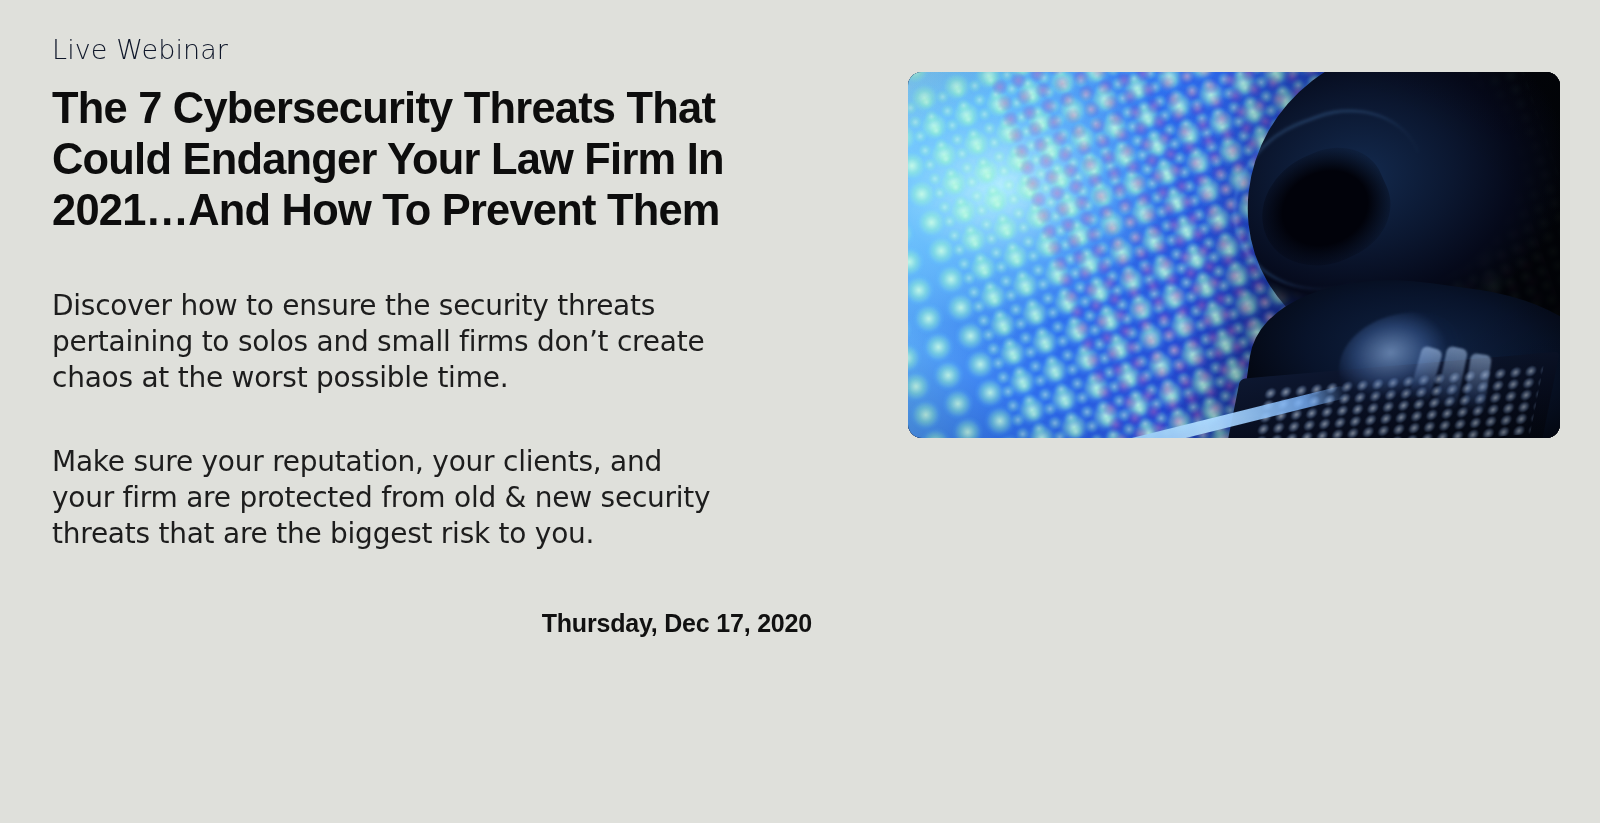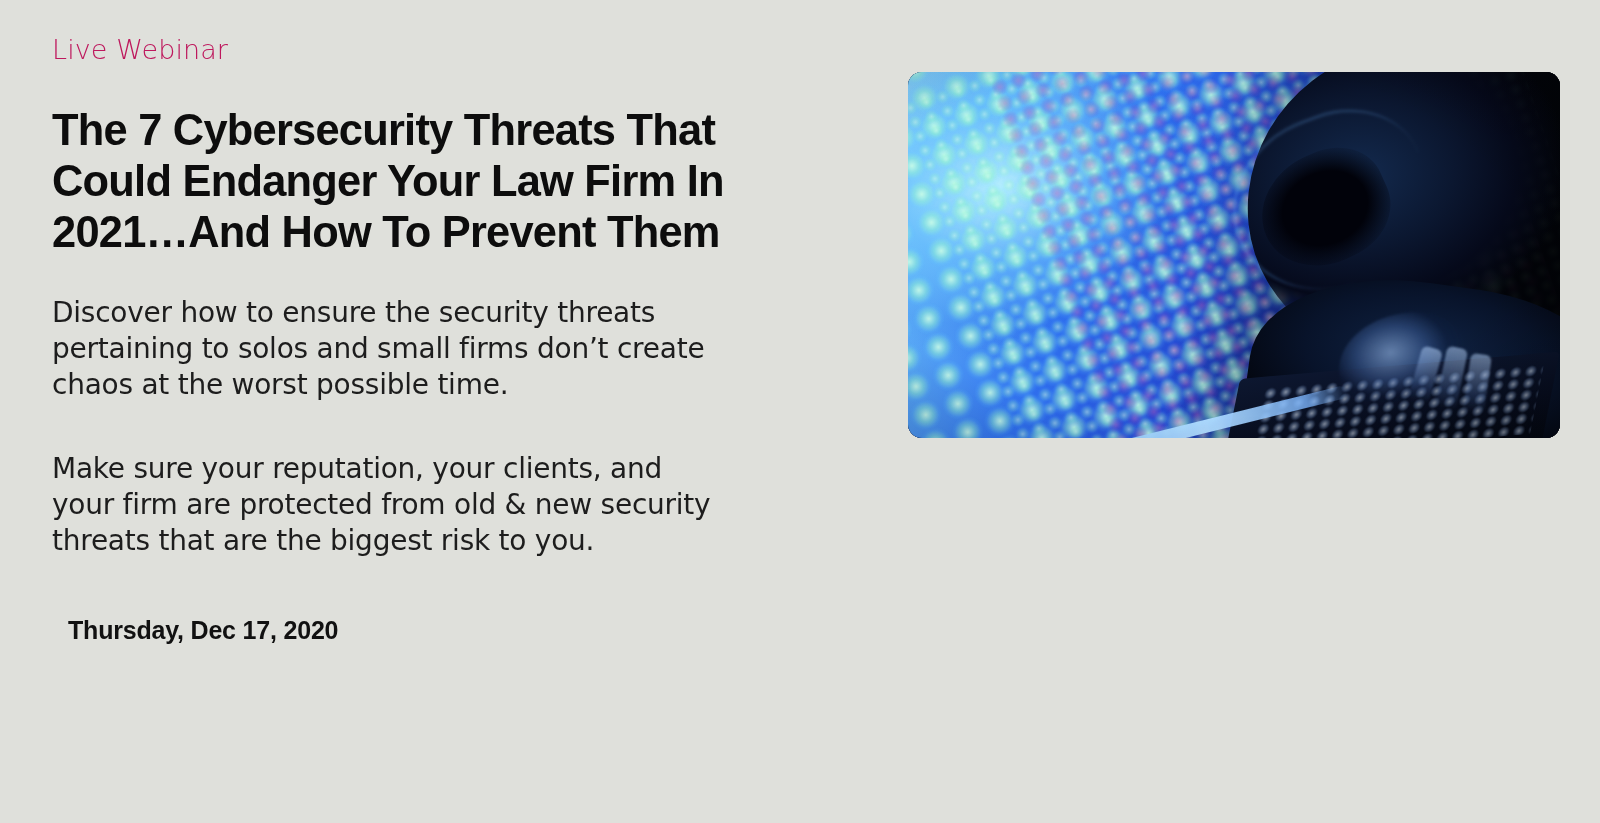--- a/index.html
+++ b/index.html
@@ -25,42 +25,42 @@
   .left-col {
     position: absolute;
     left: 52px;
     top: 34px;
     width: 760px;
   }
 
   .eyebrow {
     font-size: 27px;
     font-weight: 300;
-    color: #be185d;
+    color: #0f172a;
     letter-spacing: 0.1px;
     line-height: 32px;
-    margin: 0 0 38px 0;
+    margin: 0 0 16px 0;
     font-family: "DejaVu Sans", sans-serif;
   }
 
   .headline {
     font-family: "Liberation Sans", sans-serif;
     font-size: 45px;
     font-weight: 700;
     line-height: 51px;
     letter-spacing: -0.8px;
     color: #0d0d0d;
     margin: 0;
     max-width: 700px;
     transform: scaleX(0.965);
     transform-origin: left top;
   }
 
   .body-block {
-    margin-top: 37px;
+    margin-top: 52px;
   }
 
   .body-para {
     font-family: "DejaVu Sans", sans-serif;
     font-size: 29px;
     font-weight: 400;
     line-height: 36px;
     letter-spacing: -0.25px;
     color: #1d1d1d;
     margin: 0;
@@ -77,21 +77,22 @@
     margin-top: 52px;
   }
 
   .when-line {
     font-family: "Liberation Sans", sans-serif;
     font-size: 25px;
     font-weight: 700;
     line-height: 40px;
     letter-spacing: -0.2px;
     color: #111111;
-    margin: 16px;
+    margin: 0;
+    text-align: right;
   }
 
   
   .hero-figure {
     position: absolute;
     left: 868px;
     top: 56px;
     width: 652px;
     height: 366px;
     border-radius: 14px;

